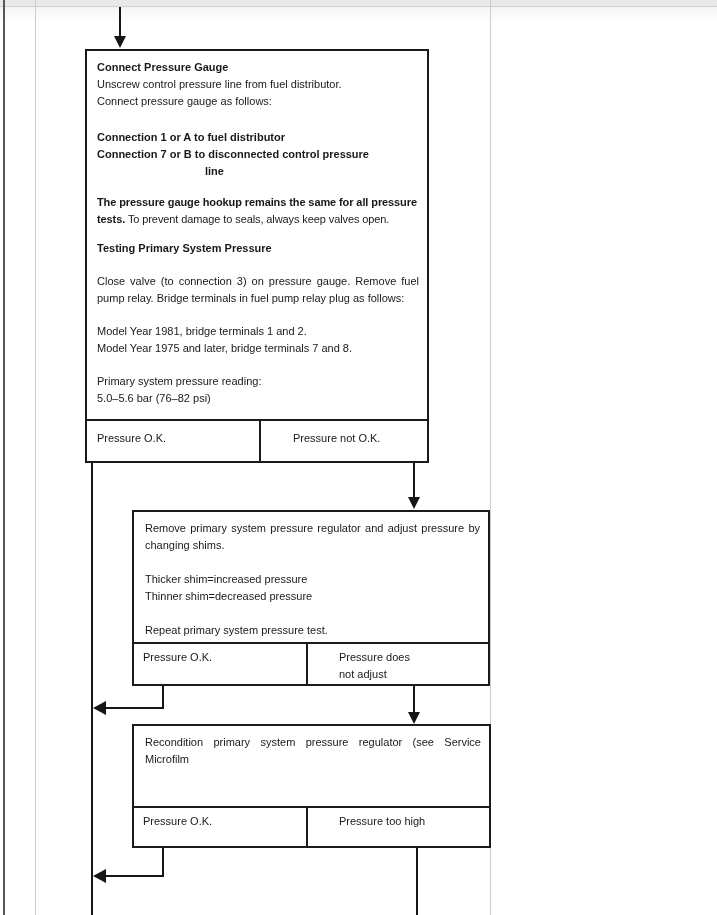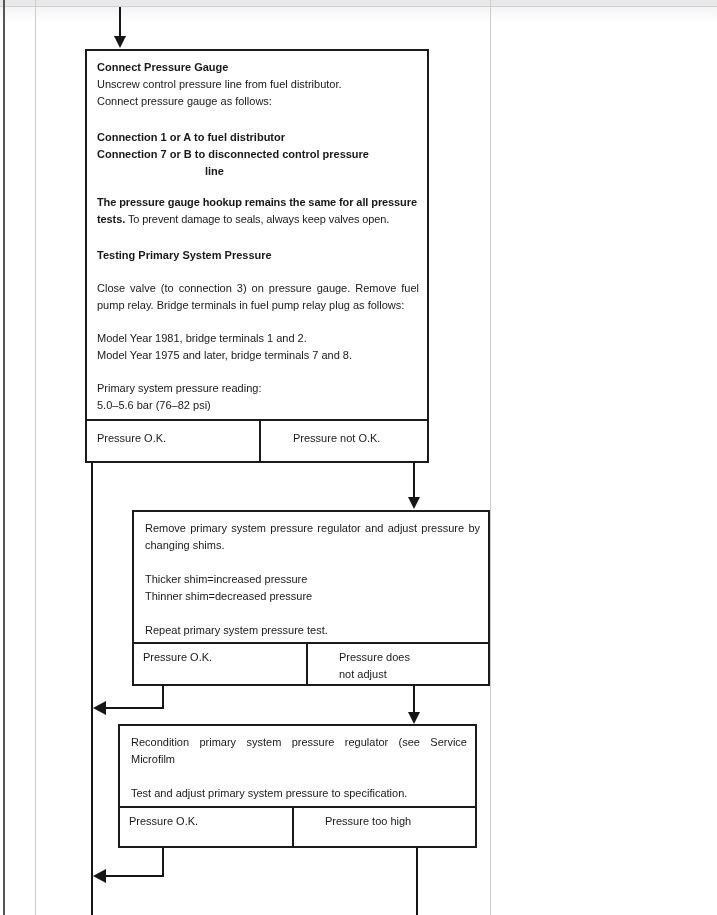--- a/index.html
+++ b/index.html
@@ -16,42 +16,42 @@
   .sep.s1{left:35px;}
   .sep.s2{left:490px;}
   
   .fl{position:absolute;background:#161616;}
   .ah-down{position:absolute;width:0;height:0;border-left:6px solid transparent;border-right:6px solid transparent;border-top:12px solid #161616;}
   .ah-left{position:absolute;width:0;height:0;border-top:7px solid transparent;border-bottom:7px solid transparent;border-right:13px solid #161616;}
   
   .box{position:absolute;border:2px solid #1b1b1b;background:#ffffff;display:flex;flex-direction:column;box-sizing:border-box;}
   .box1{left:85px;top:49px;width:344px;height:414px;}
   .box2{left:132px;top:510px;width:358px;height:176px;}
-  .box3{left:118px;top:724px;width:359px;height:124px;}
+  .box3{left:132px;top:724px;width:359px;height:124px;}
   .bc{flex:1;padding:8px 8px 0 10px;overflow:hidden;}
   .box2 .bc,.box3 .bc{padding-left:11px;}
   .cells{display:flex;border-top:2px solid #1b1b1b;box-sizing:border-box;}
   .box1 .cells{height:42px;}
   .box2 .cells{height:42px;}
   .box3 .cells{height:40px;}
   .cell{box-sizing:border-box;}
   .cell.l{border-right:2px solid #1b1b1b;}
   .box1 .cell.l{width:174px;padding:9px 0 0 10px;}
   .box1 .cell.r{flex:1;padding:9px 0 0 32px;}
   .box2 .cell.l,.box3 .cell.l{width:174px;padding:5px 0 0 9px;}
   .box2 .cell.r,.box3 .cell.r{flex:1;padding:5px 0 0 31px;}
   
   p{margin:0;}
   .b{font-weight:bold;}
   .ln{display:block;}
   .indent{padding-left:108px;}
   .just{text-align:justify;}
   .mb19{margin-bottom:19px;}
   .mb14{margin-bottom:14px;font-weight:bold;}
-  .mb23{margin-bottom:19px;}
+  .mb23{margin-bottom:12px;}
   .mb17{margin-bottom:17px;}
   .mb16{margin-bottom:16px;}
   .note{letter-spacing:-0.1px;}
 </style>
 </head>
 <body>
 
 <div id="stage">
 
   <div class="top-band"></div>
@@ -125,21 +125,20 @@
       <div class="cell r">
         <span class="ln">Pressure does</span>
         <span class="ln">not adjust</span>
       </div>
     </div>
   </div>
 
   <div class="box box3">
     <div class="bc">
       <p class="mb17 just">Recondition primary system pressure regulator (see Service Microfilm</p>
-      <p>Test and adjust primary system pressure to specification.</p>
     </div>
     <div class="cells">
       <div class="cell l">Pressure O.K.</div>
       <div class="cell r">Pressure too high</div>
     </div>
   </div>
 
 </div>
 
 </body></html>

